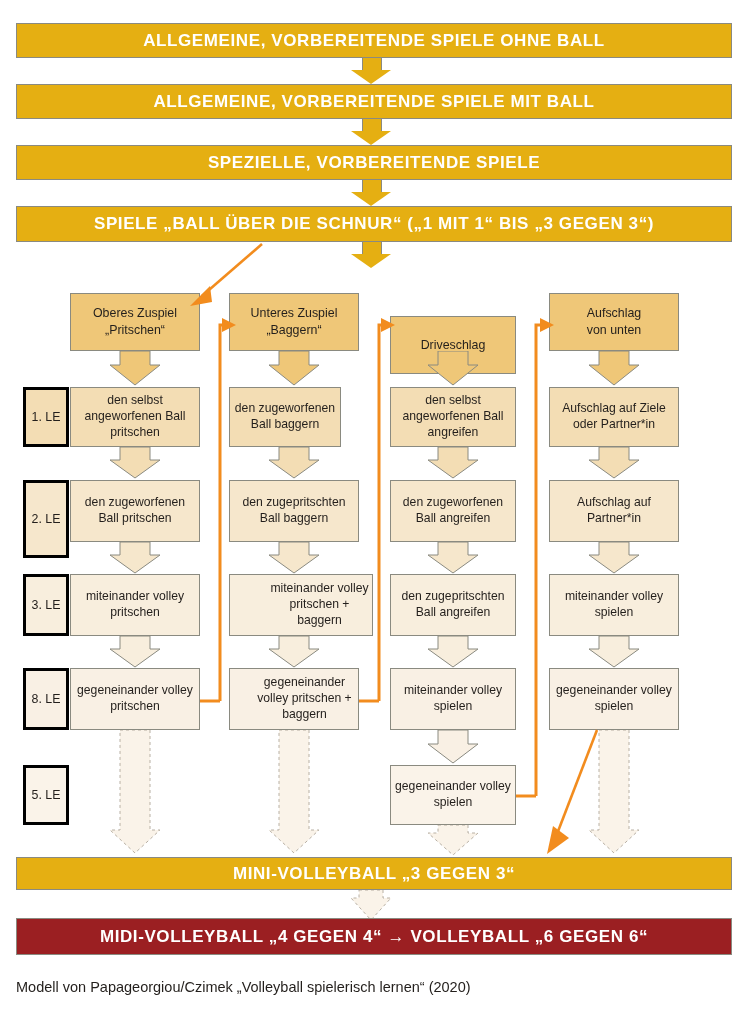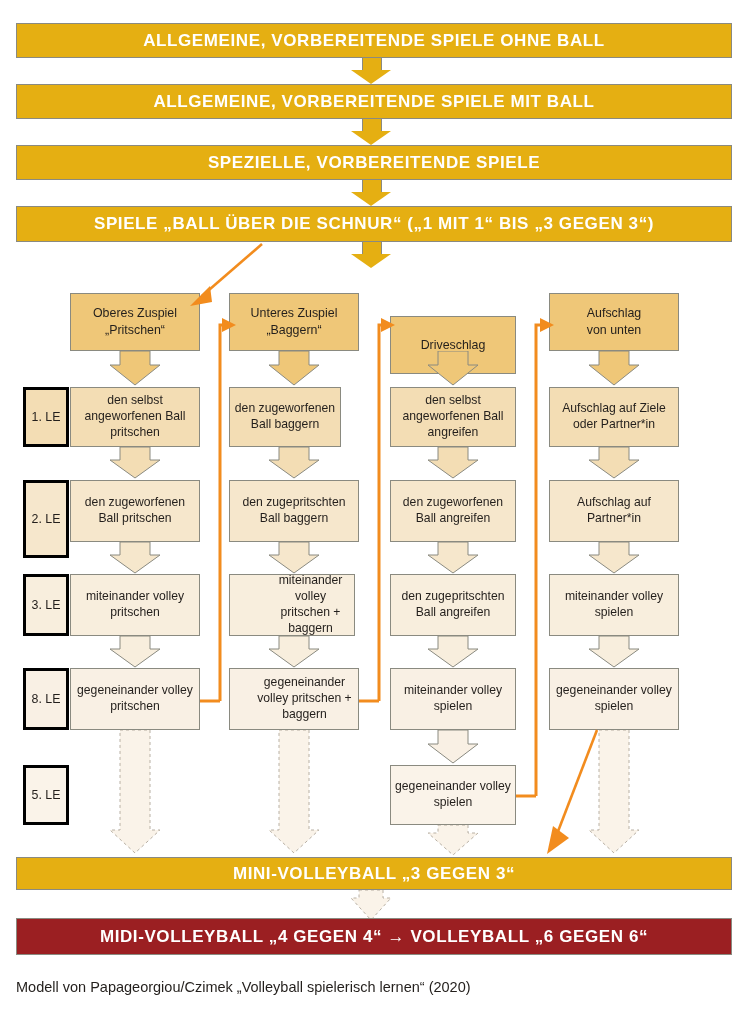--- a/index.html
+++ b/index.html
@@ -175,21 +175,21 @@
 
   <div class="sbox" style="left:229px;top:480px;width:130px;height:62px;background:#F6E7CC;">
     <span>den zugepritschten Ball baggern</span>
     </div>
   <div class="barrow" style="left:269px;top:542px;">
     <svg width="50" height="33">
         <polygon points="10,0 40,0 40,13 50,13 25,31 0,13 10,13" fill="#F6E7CC" stroke="#8a8a80" stroke-width="1"></polygon>
       </svg>
   </div>
 
-  <div class="sbox" style="left:229px;top:574px;width:126px;height:62px;background:#F8EEDD;padding-left:40px;">
+  <div class="sbox" style="left:229px;top:574px;width:144px;height:62px;background:#F8EEDD;padding-left:40px;">
     <span>miteinander volley pritschen + baggern</span>
     </div>
   <div class="barrow" style="left:269px;top:636px;">
     <svg width="50" height="33">
         <polygon points="10,0 40,0 40,13 50,13 25,31 0,13 10,13" fill="#F8EEDD" stroke="#8a8a80" stroke-width="1"></polygon>
       </svg>
   </div>
 
   <div class="sbox" style="left:229px;top:668px;width:130px;height:62px;background:#F9F0E4;padding-left:24px;">
     <span>gegeneinander volley pritschen + baggern</span>

